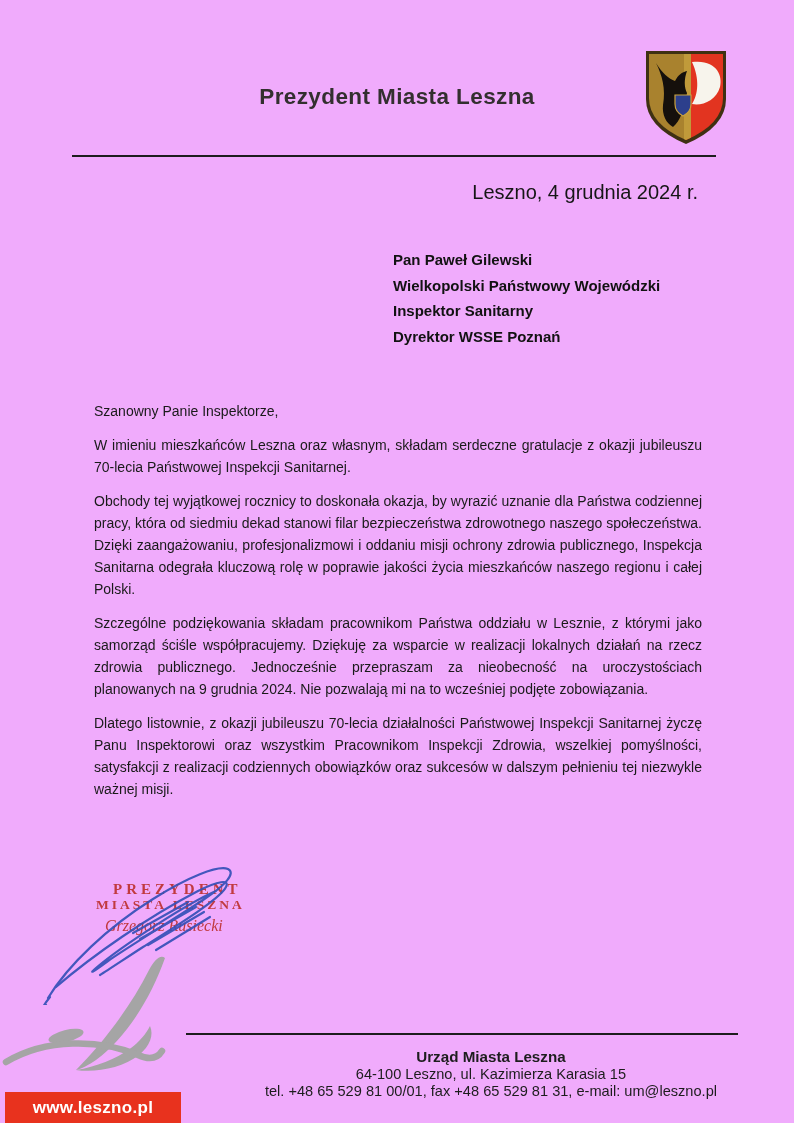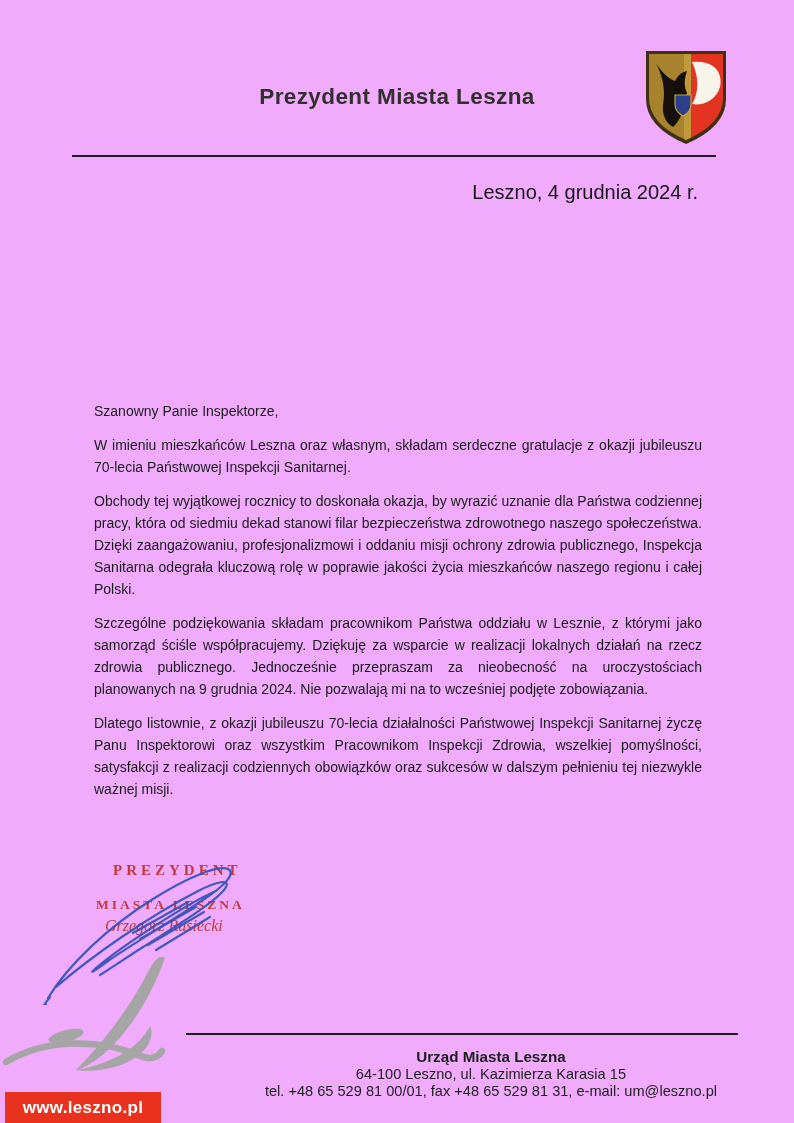--- a/index.html
+++ b/index.html
@@ -19,32 +19,32 @@
   .footer-rule{left:186px;top:1033px;width:552px;height:2px;}
   .date{position:absolute;right:96px;top:181px;font-size:20px;color:#161616;}
   .recipient{position:absolute;left:393px;top:247px;font-size:15px;font-weight:bold;line-height:25.5px;color:#121212;}
   .body-text{
     position:absolute;left:94px;top:400px;width:608px;
     font-size:14px;line-height:22px;text-align:justify;color:#1a1a1a;
   }
   .body-text p{margin:0 0 12px 0;}
   .body-text .salutation,.body-text .closing{text-align:left;}
   .stamp{position:absolute;font-family:"Liberation Serif","DejaVu Serif",serif;color:#c13a3f;white-space:nowrap;}
-  .stamp-l1{left:113px;top:862px;font-size:15px;font-weight:bold;letter-spacing:4px;}
+  .stamp-l1{left:113px;top:881px;font-size:15px;font-weight:bold;letter-spacing:4px;}
   .stamp-l2{left:96px;top:897px;font-size:13.5px;font-weight:bold;letter-spacing:3px;}
   .stamp-name{left:105px;top:917px;font-size:16px;font-style:italic;}
   .signature{position:absolute;left:38px;top:855px;}
   .flourish{position:absolute;left:0px;top:950px;}
   .footer{
     position:absolute;right:77px;top:1048px;text-align:center;
     font-size:14.6px;line-height:17.5px;color:#1d1d1d;
   }
   .footer .f-org{font-weight:bold;font-size:15.2px;}
   .banner{
-    position:absolute;left:5px;top:1092px;width:156px;height:31px;
+    position:absolute;left:5px;top:1092px;width:176px;height:31px;
     background:#e8321e;color:#ffffff;font-weight:bold;font-size:17px;
     text-align:center;line-height:31px;letter-spacing:0.3px;
   }
 </style>
 </head>
 <body>
 
 <div class="page">
 
   <h1 class="title">Prezydent Miasta Leszna</h1>
@@ -63,20 +63,26 @@
       <path d="M50,15 C74,12 81,28 78,40 C74,54 60,59 50,57 C56,48 58,32 50,15 Z" fill="#f7f4ec"></path>
       <path d="M14,16 C20,26 27,32 33,34 C36,28 40,25 45,24 C42,32 42,40 45,46 C43,62 38,74 31,80 C24,76 20,68 21,58 C24,42 20,28 14,16 Z" fill="#15100c"></path>
       <path d="M33,48 h16 v9 q0,8 -8,12 q-8,-4 -8,-12 z" fill="#2c3f8c" stroke="#caa23e" stroke-width="1.2"></path>
     </g>
   </svg>
 
   <div class="rule top-rule"></div>
 
   <div class="date">Leszno, 4 grudnia 2024 r.</div>
 
+  <div class="recipient">
+    <div>Pan Paweł Gilewski</div>
+    <div>Wielkopolski Państwowy Wojewódzki</div>
+    <div>Inspektor Sanitarny</div>
+    <div>Dyrektor WSSE Poznań</div>
+  </div>
 
   <div class="body-text">
     <p class="salutation">Szanowny Panie Inspektorze,</p>
     <p>W imieniu mieszkańców Leszna oraz własnym, składam serdeczne gratulacje z okazji jubileuszu 70-lecia Państwowej Inspekcji Sanitarnej.</p>
     <p>Obchody tej wyjątkowej rocznicy to doskonała okazja, by wyrazić uznanie dla Państwa codziennej pracy, która od siedmiu dekad stanowi filar bezpieczeństwa zdrowotnego naszego społeczeństwa. Dzięki zaangażowaniu, profesjonalizmowi i oddaniu misji ochrony zdrowia publicznego, Inspekcja Sanitarna odegrała kluczową rolę w poprawie jakości życia mieszkańców naszego regionu i całej Polski.</p>
     <p>Szczególne podziękowania składam pracownikom Państwa oddziału w Lesznie, z którymi jako samorząd ściśle współpracujemy. Dziękuję za wsparcie w realizacji lokalnych działań na rzecz zdrowia publicznego. Jednocześnie przepraszam za nieobecność na uroczystościach planowanych na 9 grudnia 2024. Nie pozwalają mi na to wcześniej podjęte zobowiązania.</p>
     <p>Dlatego listownie, z okazji jubileuszu 70-lecia działalności Państwowej Inspekcji Sanitarnej życzę Panu Inspektorowi oraz wszystkim Pracownikom Inspekcji Zdrowia, wszelkiej pomyślności, satysfakcji z realizacji codziennych obowiązków oraz sukcesów w dalszym pełnieniu tej niezwykle ważnej misji.</p>
   </div>
 
   <div class="stamp stamp-l1">PREZYDENT</div>

